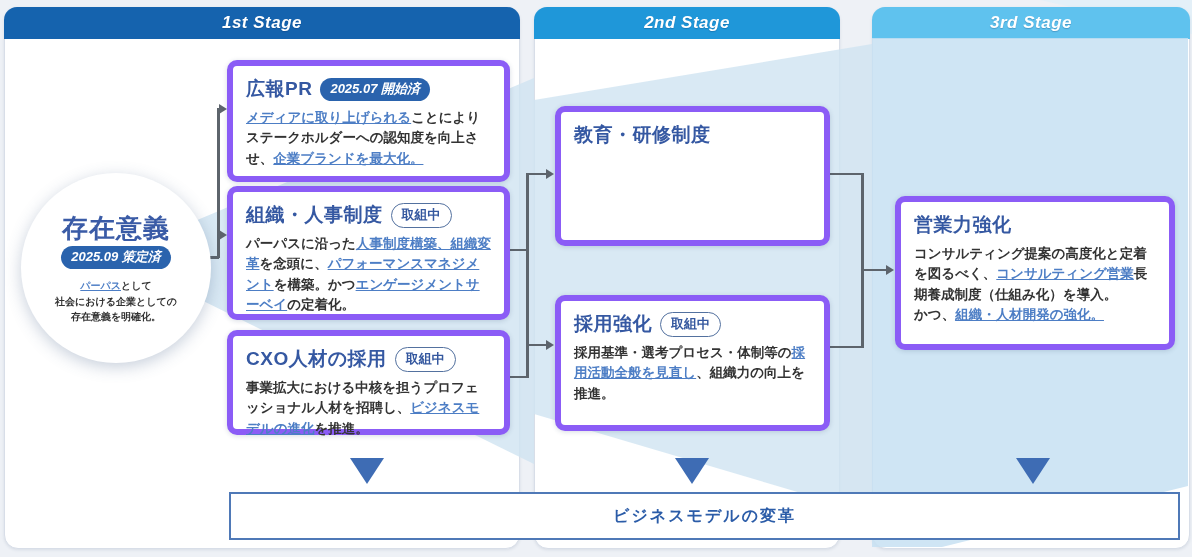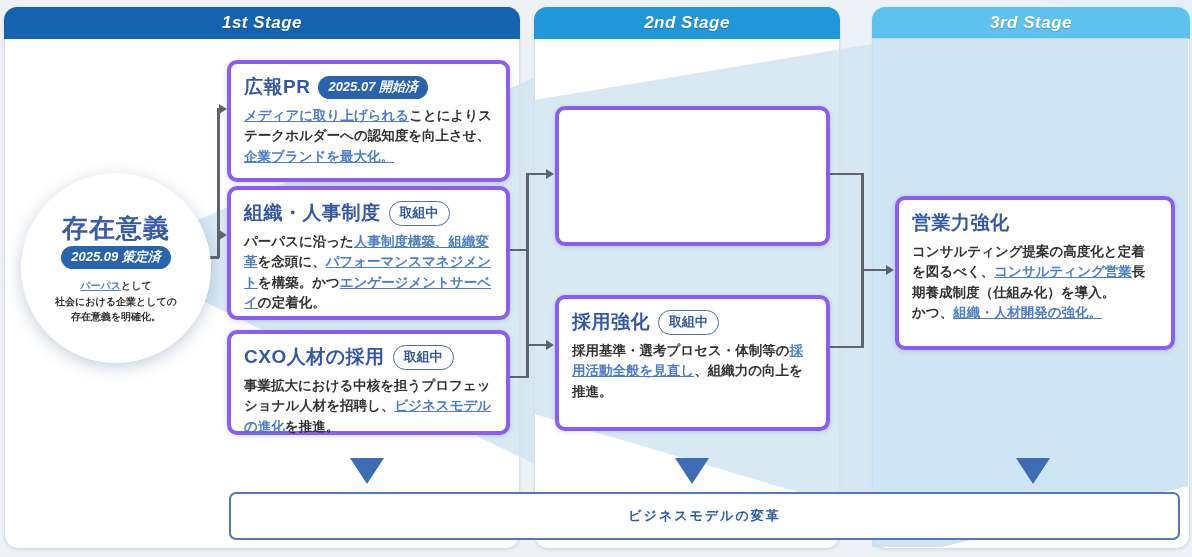--- a/index.html
+++ b/index.html
@@ -37,21 +37,21 @@
   .circle{
     position:absolute;left:21px;top:173px;width:190px;height:190px;border-radius:50%;
     background:#fff;z-index:5;display:flex;flex-direction:column;align-items:center;
     justify-content:center;text-align:center;
     box-shadow:0 4px 16px rgba(70,95,135,.3);
   }
   .circle-title{font-size:26px;font-weight:bold;color:#3a5ba6;letter-spacing:1px;}
   .circle-body{margin-top:9px;font-size:10px;line-height:1.55;color:#333;font-weight:bold;}
   
   .box{
-    position:absolute;background:#fff;border:4px solid #8b5cf6;border-radius:10px;
+    position:absolute;background:#fff;border:6px solid #8b5cf6;border-radius:10px;
     padding:10px 13px;z-index:5;box-shadow:0 1px 5px rgba(40,60,100,.18);
     box-sizing:border-box;
   }
   .box-b1{left:227px;top:60px;width:283px;height:122px;}
   .box-b2{left:227px;top:186px;width:283px;height:134px;}
   .box-b3{left:227px;top:330px;width:283px;height:105px;}
   .box-b4{left:555px;top:106px;width:275px;height:140px;}
   .box-b5{left:555px;top:295px;width:275px;height:136px;}
   .box-b6{left:895px;top:196px;width:280px;height:154px;}
   .box-titlerow{display:flex;align-items:center;gap:8px;margin-bottom:6px;}
@@ -68,23 +68,23 @@
   .seg{position:absolute;background:#5d646c;z-index:4;}
   .ah{position:absolute;width:0;height:0;z-index:4;
       border-top:5px solid transparent;border-bottom:5px solid transparent;
       border-left:8px solid #5d646c;}
   
   .tri{position:absolute;top:458px;width:0;height:0;z-index:5;
     border-left:17px solid transparent;border-right:17px solid transparent;
     border-top:26px solid #3e6cb4;}
   .bar{
     position:absolute;left:229px;top:492px;width:951px;height:48px;background:#fff;
-    border:2px solid #4f79b7;border-radius:7px;z-index:6;box-sizing:border-box;
+    border:2px solid #4f79b7;border-radius:0;z-index:6;box-sizing:border-box;
     display:flex;align-items:center;justify-content:center;
-    font-size:13px;font-weight:bold;color:#2b5ca8;letter-spacing:2px;
+    font-size:16px;font-weight:bold;color:#2b5ca8;letter-spacing:2px;
   }
 </style>
 </head>
 <body>
 
 <div class="page">
 
   <div class="beam beam-corner" style="background: rgb(221, 238, 250);"></div>
 
   <div class="panel panel1">
@@ -146,20 +146,24 @@
 
   <div class="box box-b3">
     <div class="box-titlerow">
       <span class="box-title">CXO人材の採用</span>
       <span class="badge badge-outline">取組中</span>
     </div>
     <div class="box-body"><span>事業拡大における中核を担うプロフェッショナル人材を招聘し、</span><span class="lnk">ビジネスモデルの進化</span><span>を推進。</span></div>
   </div>
 
   <div class="box box-b4">
+    <div class="box-titlerow">
+      <span class="box-title">教育・研修制度</span>
+
+    </div>
   </div>
 
   <div class="box box-b5">
     <div class="box-titlerow">
       <span class="box-title">採用強化</span>
       <span class="badge badge-outline">取組中</span>
     </div>
     <div class="box-body"><span>採用基準・選考プロセス・体制等の</span><span class="lnk">採用活動全般を見直し</span><span>、組織力の向上を推進。</span></div>
   </div>
 

